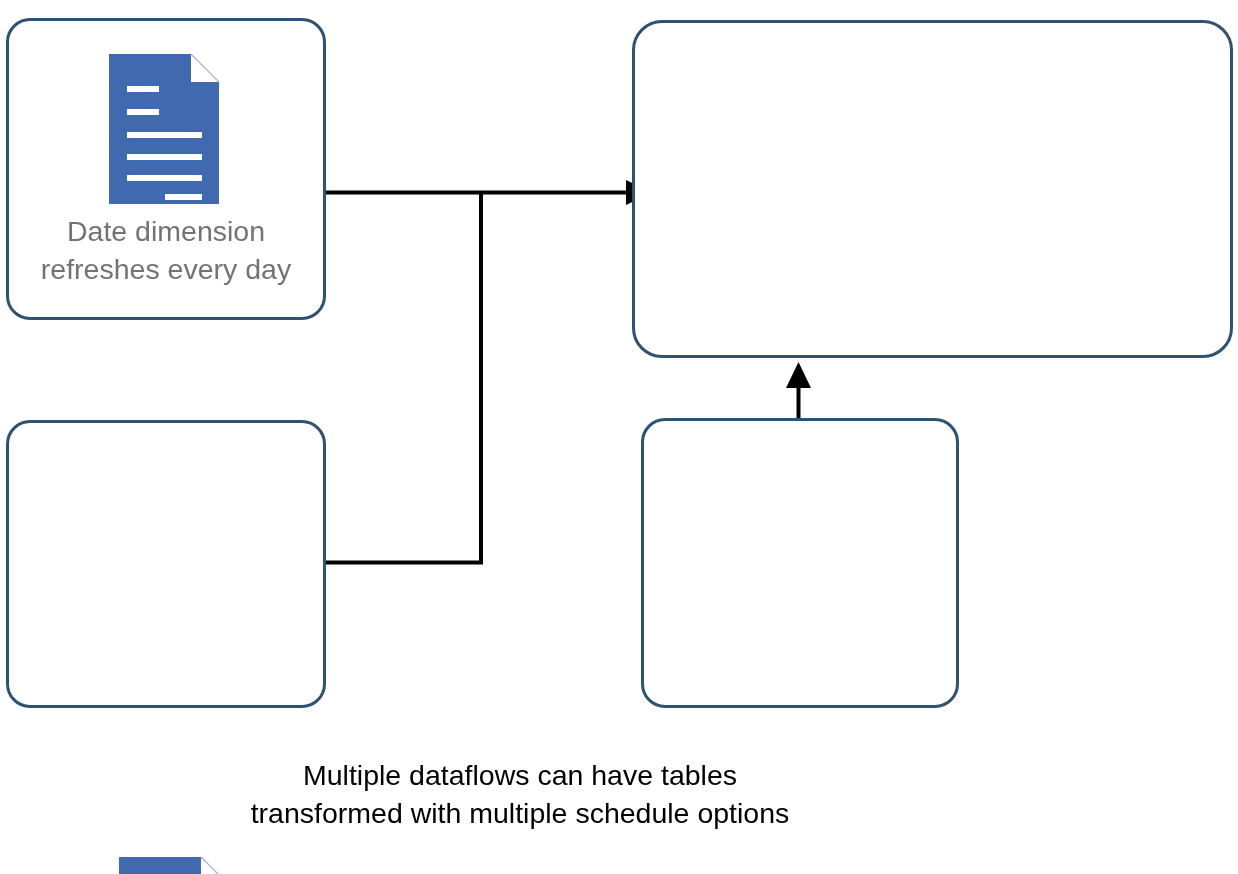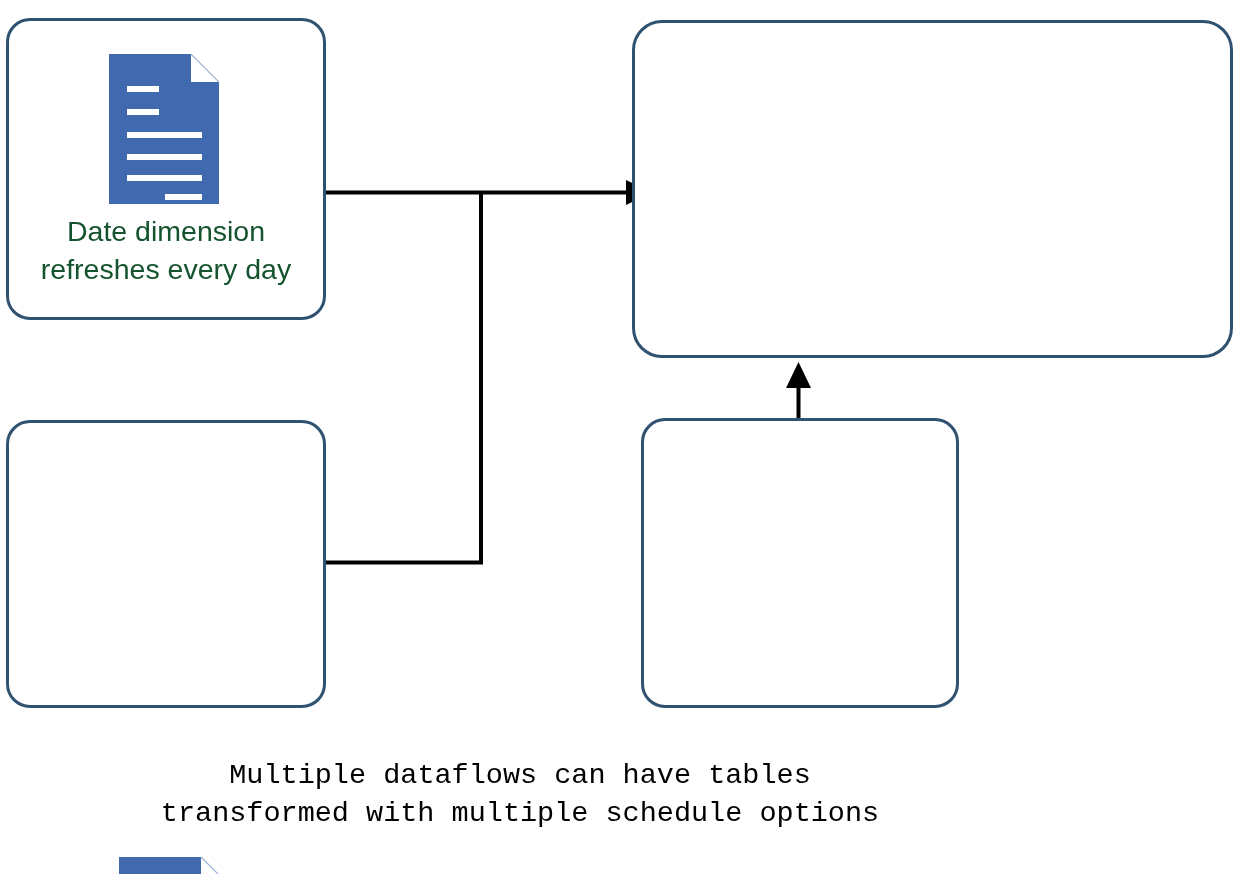--- a/index.html
+++ b/index.html
@@ -47,37 +47,36 @@
   }
 
   
   .node-label {
     position: absolute;
     left: 0;
     right: 0;
     text-align: center;
     font-size: 28.5px;
     line-height: 1.33;
-    color: #14532d;
+    color: #737373;
     white-space: pre-line;
   }
   #label-date-dimension   { top: 192px; }
 
   
   #caption {
     position: absolute;
     left: 0;
     top: 757px;
     width: 1040px;
     text-align: center;
     font-size: 28.5px;
     line-height: 1.32;
     color: #000000;
     white-space: pre-line;
-    font-family: Liberation Mono, monospace;
   }
 
   
   .doc {
     position: absolute;
   }
   .doc svg { display: block; }
 
   #doc-date-dimension  { left: 100px; top: 33px;  }
   #doc-sales-table     { left: 110px; top: 434px; }

